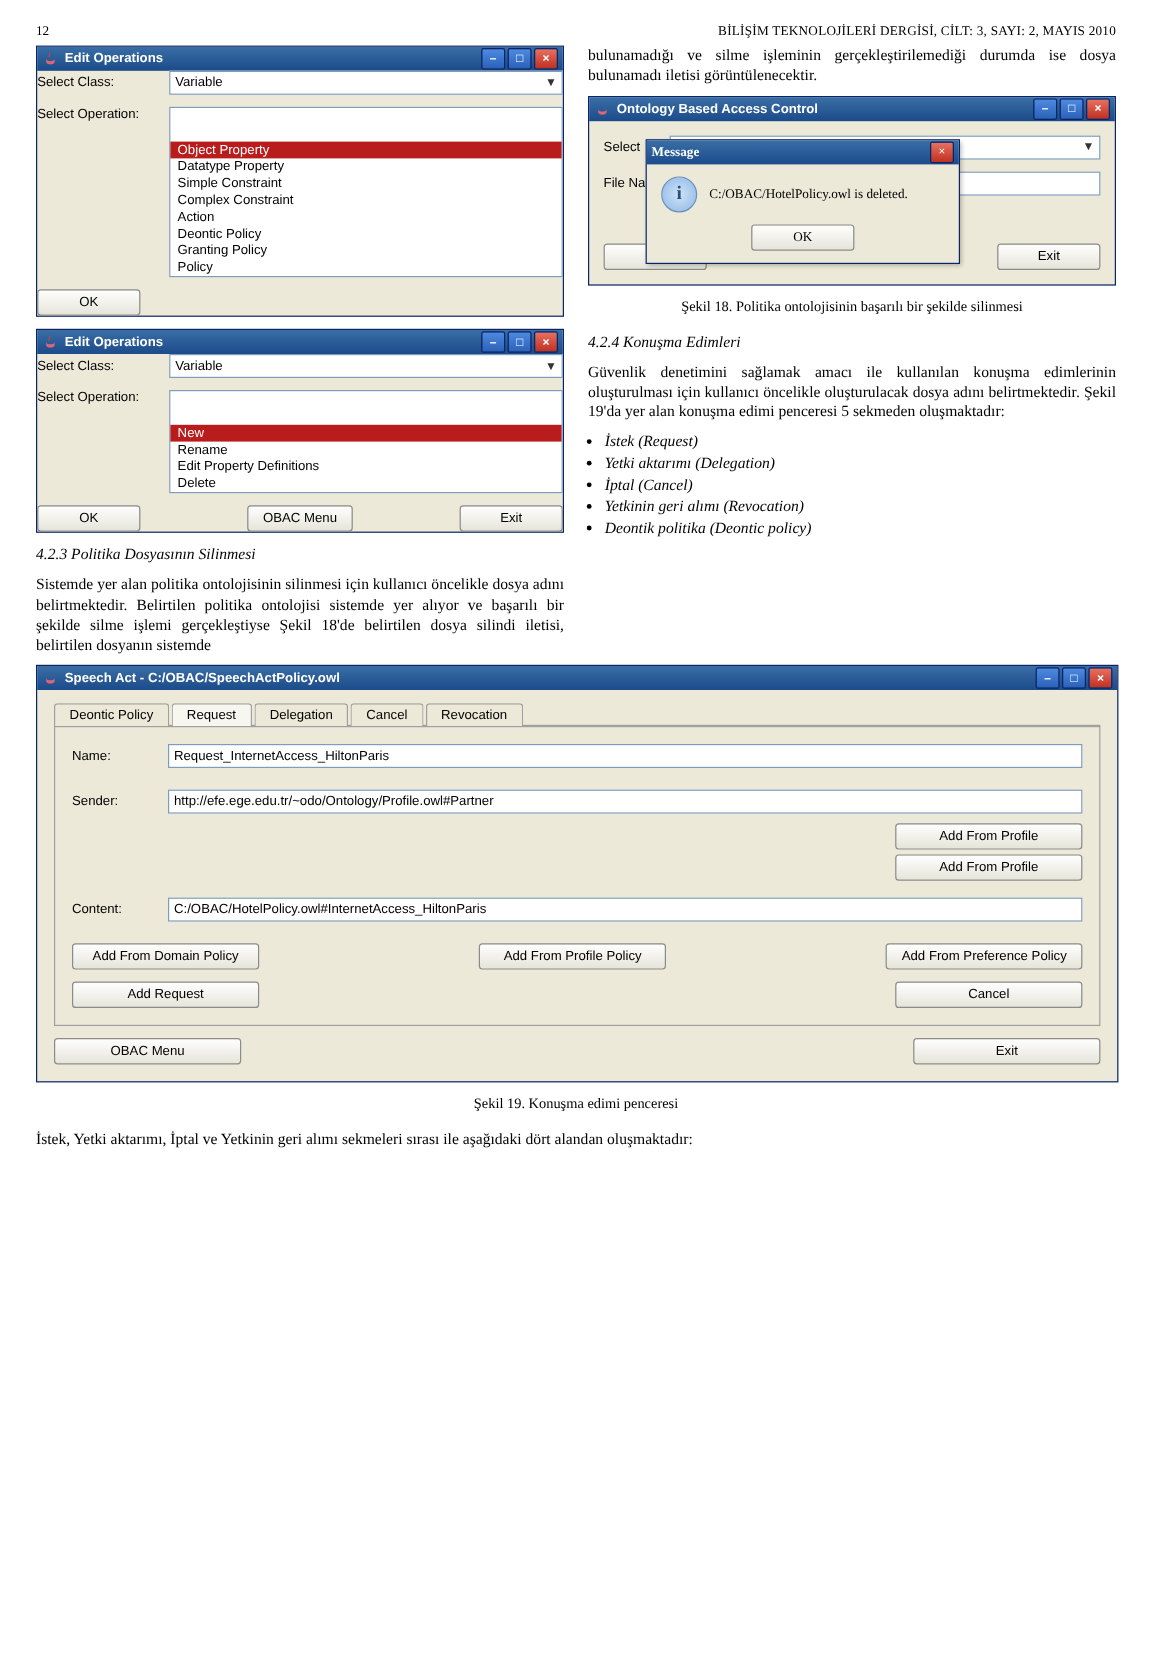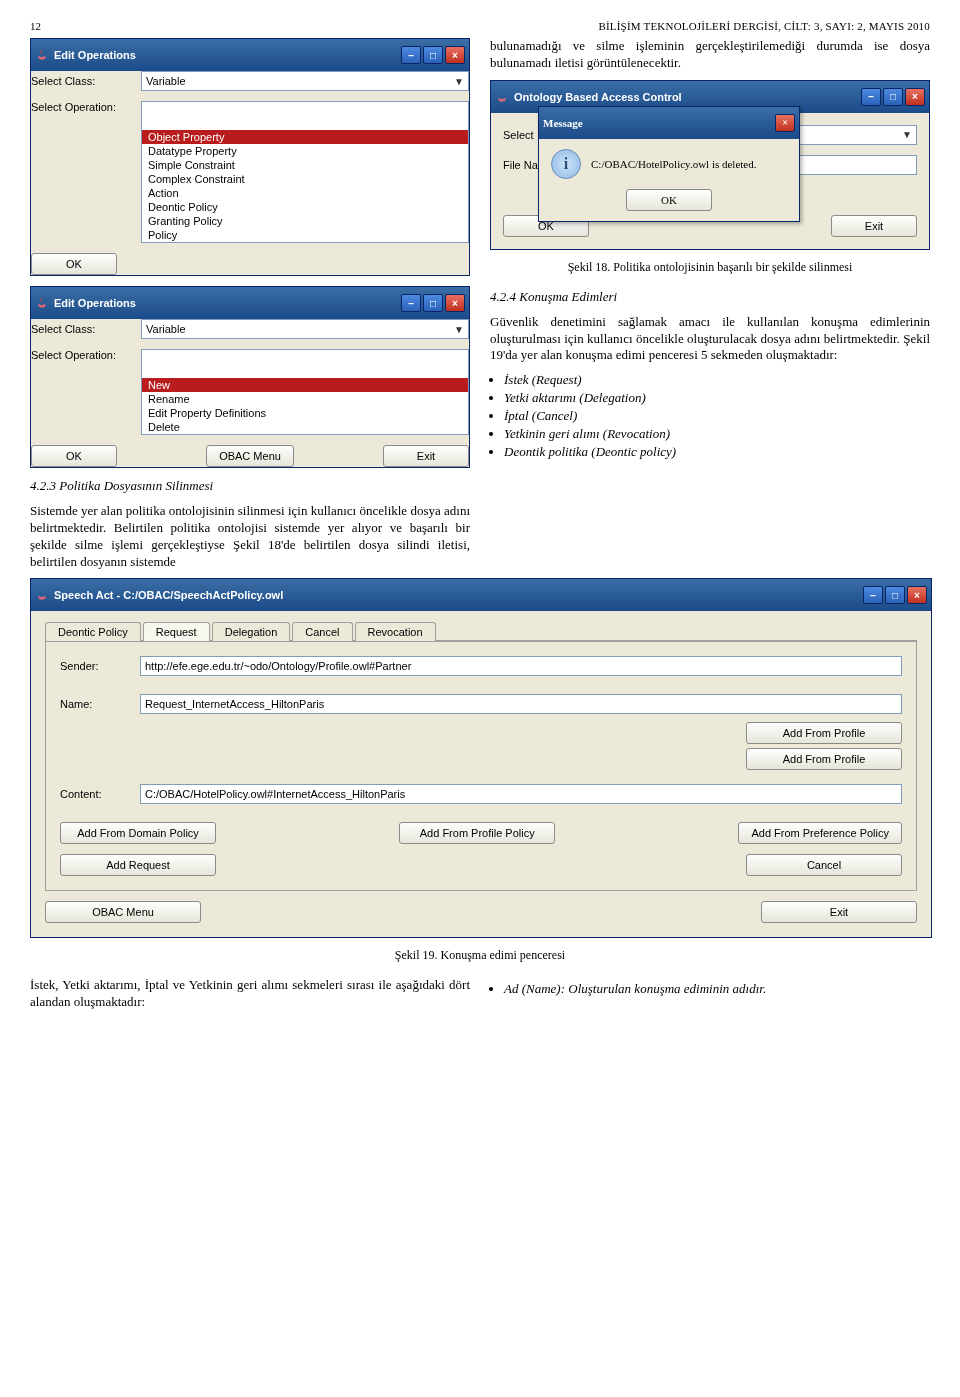--- a/index.html
+++ b/index.html
@@ -36,21 +36,21 @@
     background: #ece9d8;
     font-family: Tahoma, sans-serif;
     font-size: 11px;
     margin-bottom: 10px;
   }
   .titlebar {
     background: linear-gradient(to bottom, #3a6ea5, #1b4b8a);
     color: #fff;
     display: flex;
     align-items: center;
-    height: 32px;
+    height: 20px;
     padding: 0 4px;
     font-weight: bold;
   }
   .titlebar .tb-icon {
     width: 14px; height: 14px;
     margin-right: 5px;
     display: inline-block;
   }
   .titlebar .tb-title { flex: 1; font-size: 11px; }
   .winbtns { display: flex; gap: 2px; }
@@ -95,21 +95,21 @@
     padding: 0 12px;
     font-size: 11px;
     color: #000;
   }
   .btn.wide { min-width: 130px; }
 
   
   .obac-small .pane { padding: 12px; }
   .msgbox {
     position: absolute;
-    left: 48px; top: 26px;
+    left: 48px; top: 36px;
     width: 260px;
     border: 1px solid #0a246a;
     background: #ece9d8;
     box-shadow: 2px 2px 4px rgba(0,0,0,0.3);
   }
   .msgbox .body {
     display: flex; align-items: center; gap: 10px;
     padding: 10px 12px;
     font-size: 11px;
   }
@@ -342,30 +342,30 @@
   <div class="pane">
     <div class="tabs">
       <div class="tab">Deontic Policy</div>
       <div class="tab active">Request</div>
       <div class="tab">Delegation</div>
       <div class="tab">Cancel</div>
       <div class="tab">Revocation</div>
     </div>
     <div class="tabpanel">
       <div class="form-row">
+        <span class="flbl">Name:</span>
+        <span class="txt">
+            <span>Request_InternetAccess_HiltonParis</span>
+          </span>
+      </div>
+
+      <div class="form-row">
         <span class="flbl">Sender:</span>
         <span class="txt">
             <span>http://efe.ege.edu.tr/~odo/Ontology/Profile.owl#Partner</span>
-          </span>
-      </div>
-
-      <div class="form-row">
-        <span class="flbl">Name:</span>
-        <span class="txt">
-            <span>Request_InternetAccess_HiltonParis</span>
           </span>
       </div>
       <div class="right-btn-row">
         <span class="btn wide">Add From Profile</span>
       </div>
 
       <div class="right-btn-row">
         <span class="btn wide">Add From Profile</span>
       </div>
 
@@ -393,20 +393,13 @@
     </div>
   </div>
 </div>
 
 <div class="caption">Şekil 19. Konuşma edimi penceresi</div>
 
 <div class="two-col">
   <div class="col">
     <p>İstek, Yetki aktarımı, İptal ve Yetkinin geri alımı sekmeleri sırası ile aşağıdaki dört alandan oluşmaktadır:</p>
   </div>
-  <div class="col">
-    <ul class="bullets" style="font-style:normal;">
-      <li>
-        <span class="italic">Ad (Name):</span><span> Oluşturulan konuşma ediminin adıdır.</span>
-      </li>
-    </ul>
-  </div>
 </div>
 
 </body></html>

